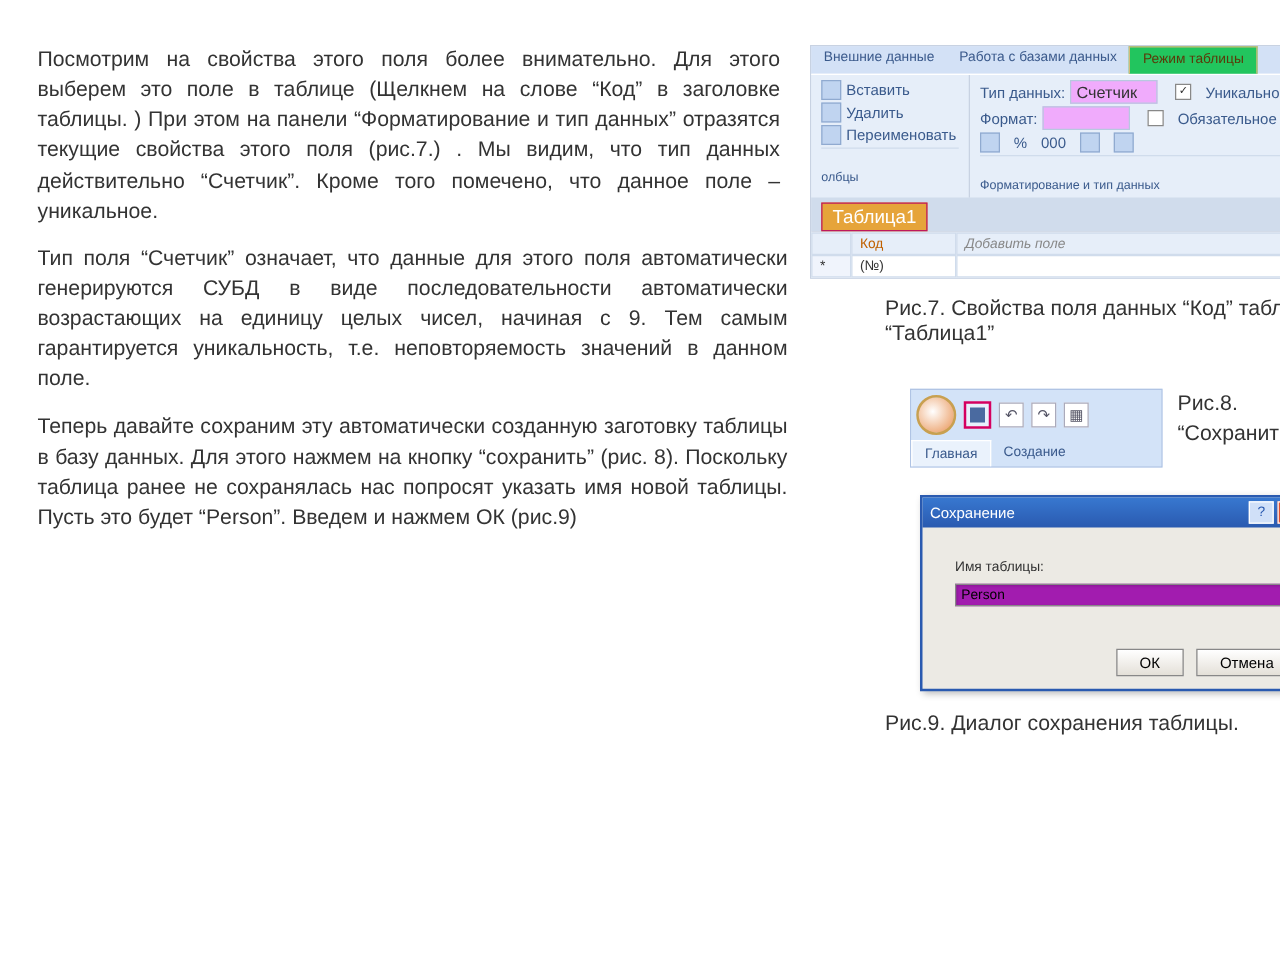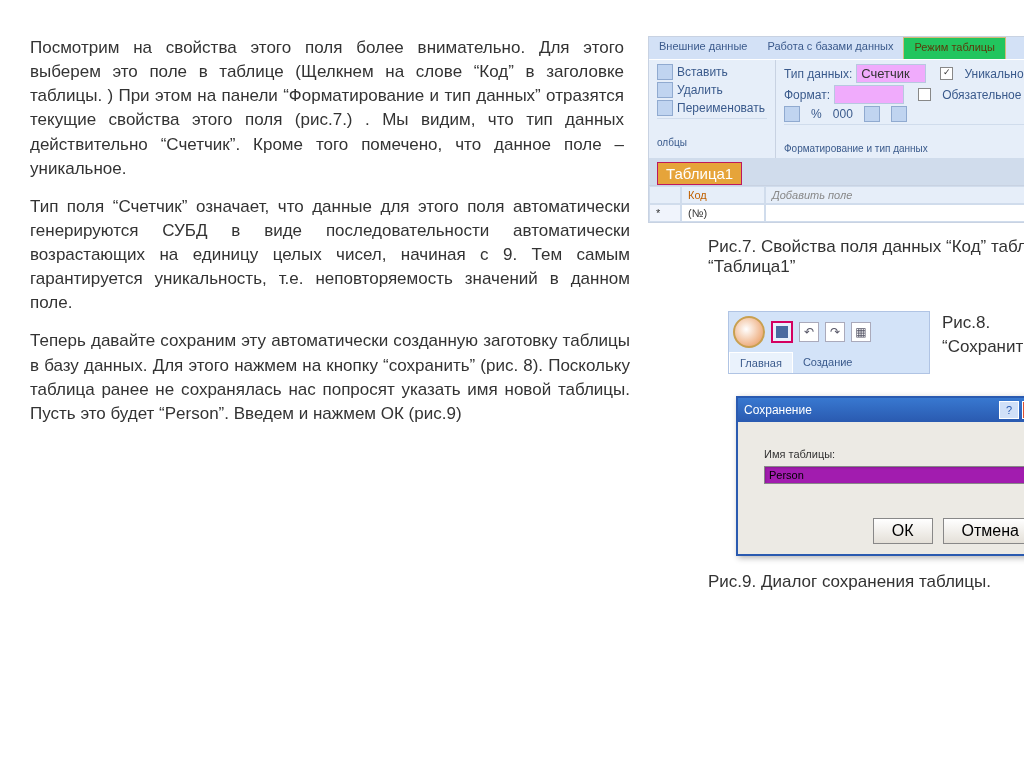--- a/index.html
+++ b/index.html
@@ -38,21 +38,21 @@
 .dlg{width:310px;border:2px solid #2a5ab0;background:#eceae4;box-shadow:2px 2px 6px rgba(0,0,0,0.3);margin-top:14px}
 .dlg-title{background:linear-gradient(#3878d0,#2a5ab0);color:#fff;padding:3px 6px;display:flex;align-items:center;font-size:12px}
 .dlg-title .spacer{flex:1}
 .wbtn{width:18px;height:16px;margin-left:3px;text-align:center;font-size:11px;line-height:16px}
 .wbtn.help{background:#d0e0f8;color:#2a5ab0;border:1px solid #fff}
 .wbtn.close{background:#e05030;color:#fff;border:1px solid #fff}
 .dlg-body{padding:26px}
 .dlg-lbl{font-size:11px;margin-bottom:4px}
 .dlg-input{width:100%;border:1px solid #888;background:#a21caf;padding:2px 4px;font-size:11px;box-shadow:inset 1px 1px 2px rgba(0,0,0,0.15)}
 .dlg-btns{display:flex;justify-content:flex-end;gap:10px;padding:8px 10px 10px}
-.btn{border:1px solid #888;background:linear-gradient(#fff,#e4e0d8);font-size:16px;padding:3px 18px}
+.btn{border:1px solid #888;background:linear-gradient(#fff,#e4e0d8);font-size:12px;padding:3px 18px}
 .ico-sm{width:14px;height:14px;display:inline-block;background:#c0d4f0;border:1px solid #90aad0}
 .r2{width:600px}
 .fig8block{display:flex;gap:12px;align-items:flex-start;margin-top:8px}
 .fig8cap{flex:1;text-align:justify;line-height:1.42}
 .fig9cap{margin-top:8px}
 </style>
 </head>
 <body>
 
 <div class="page">

